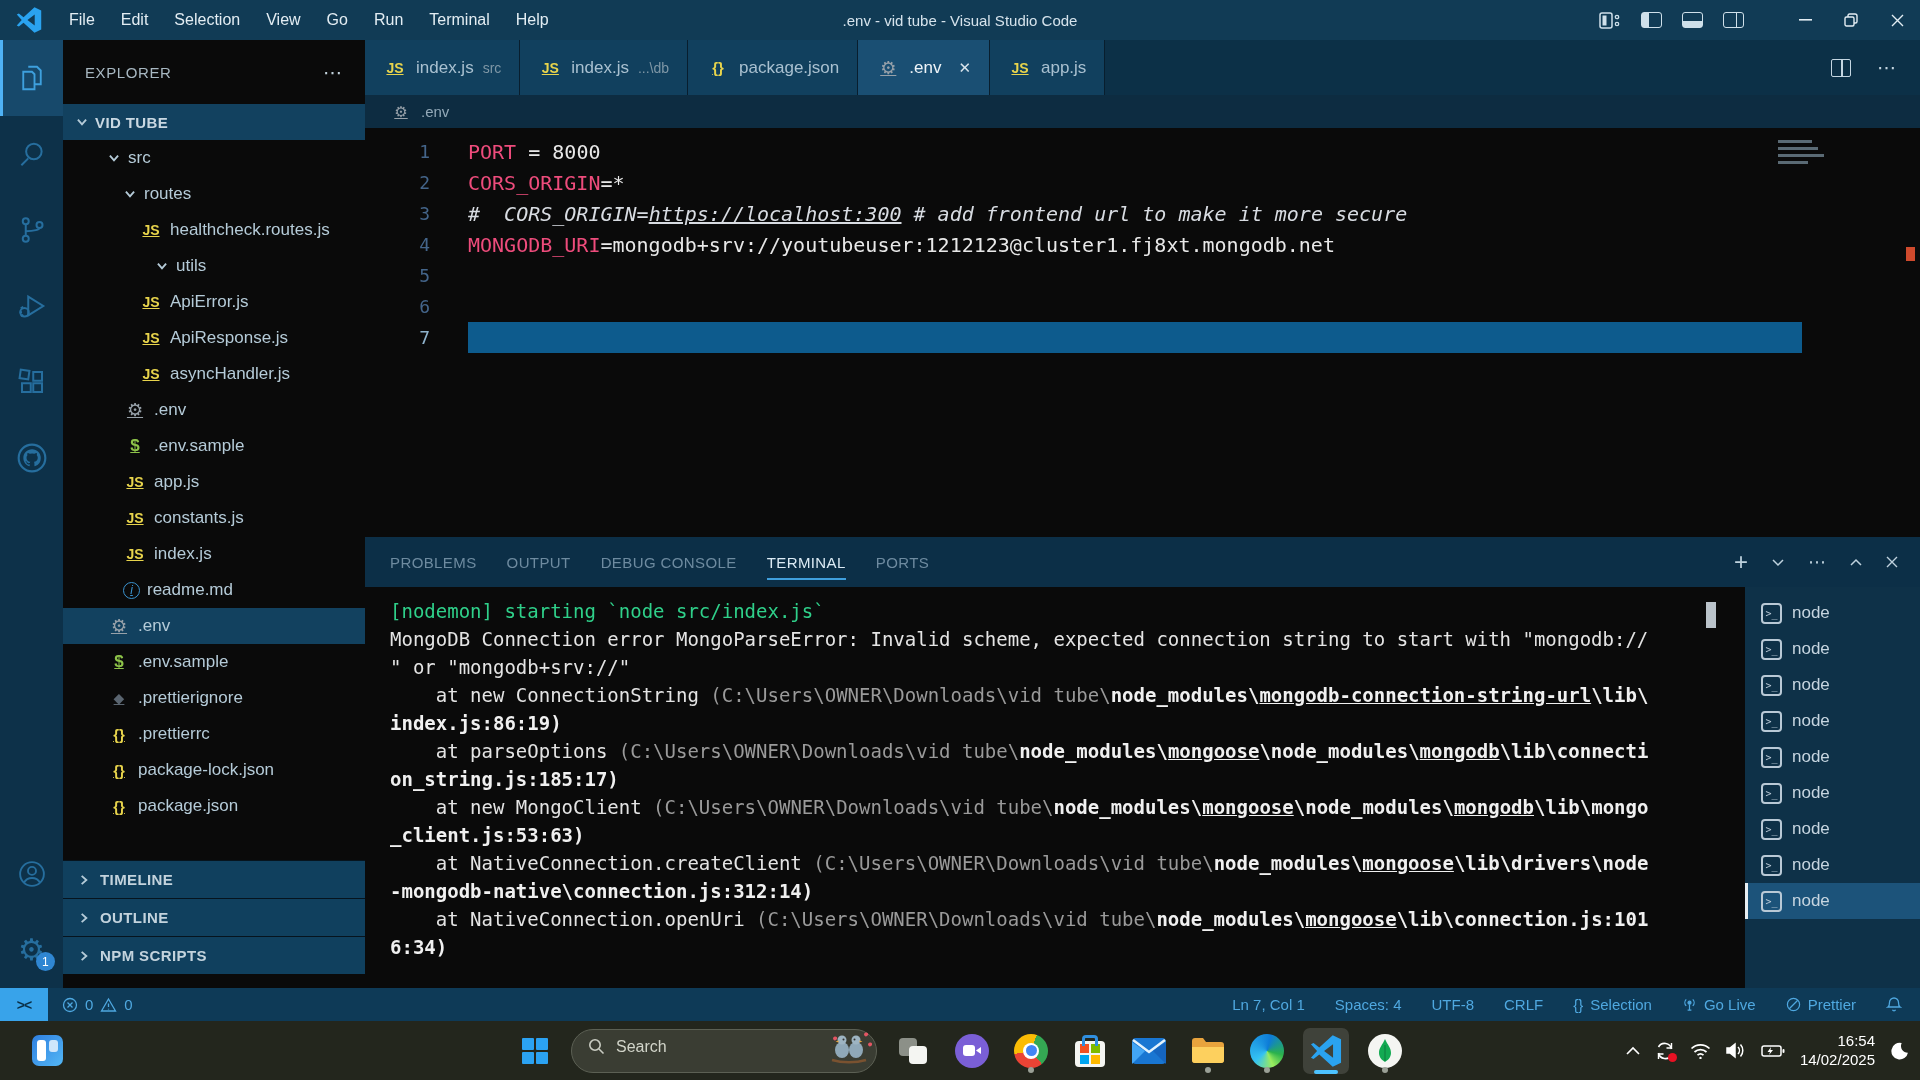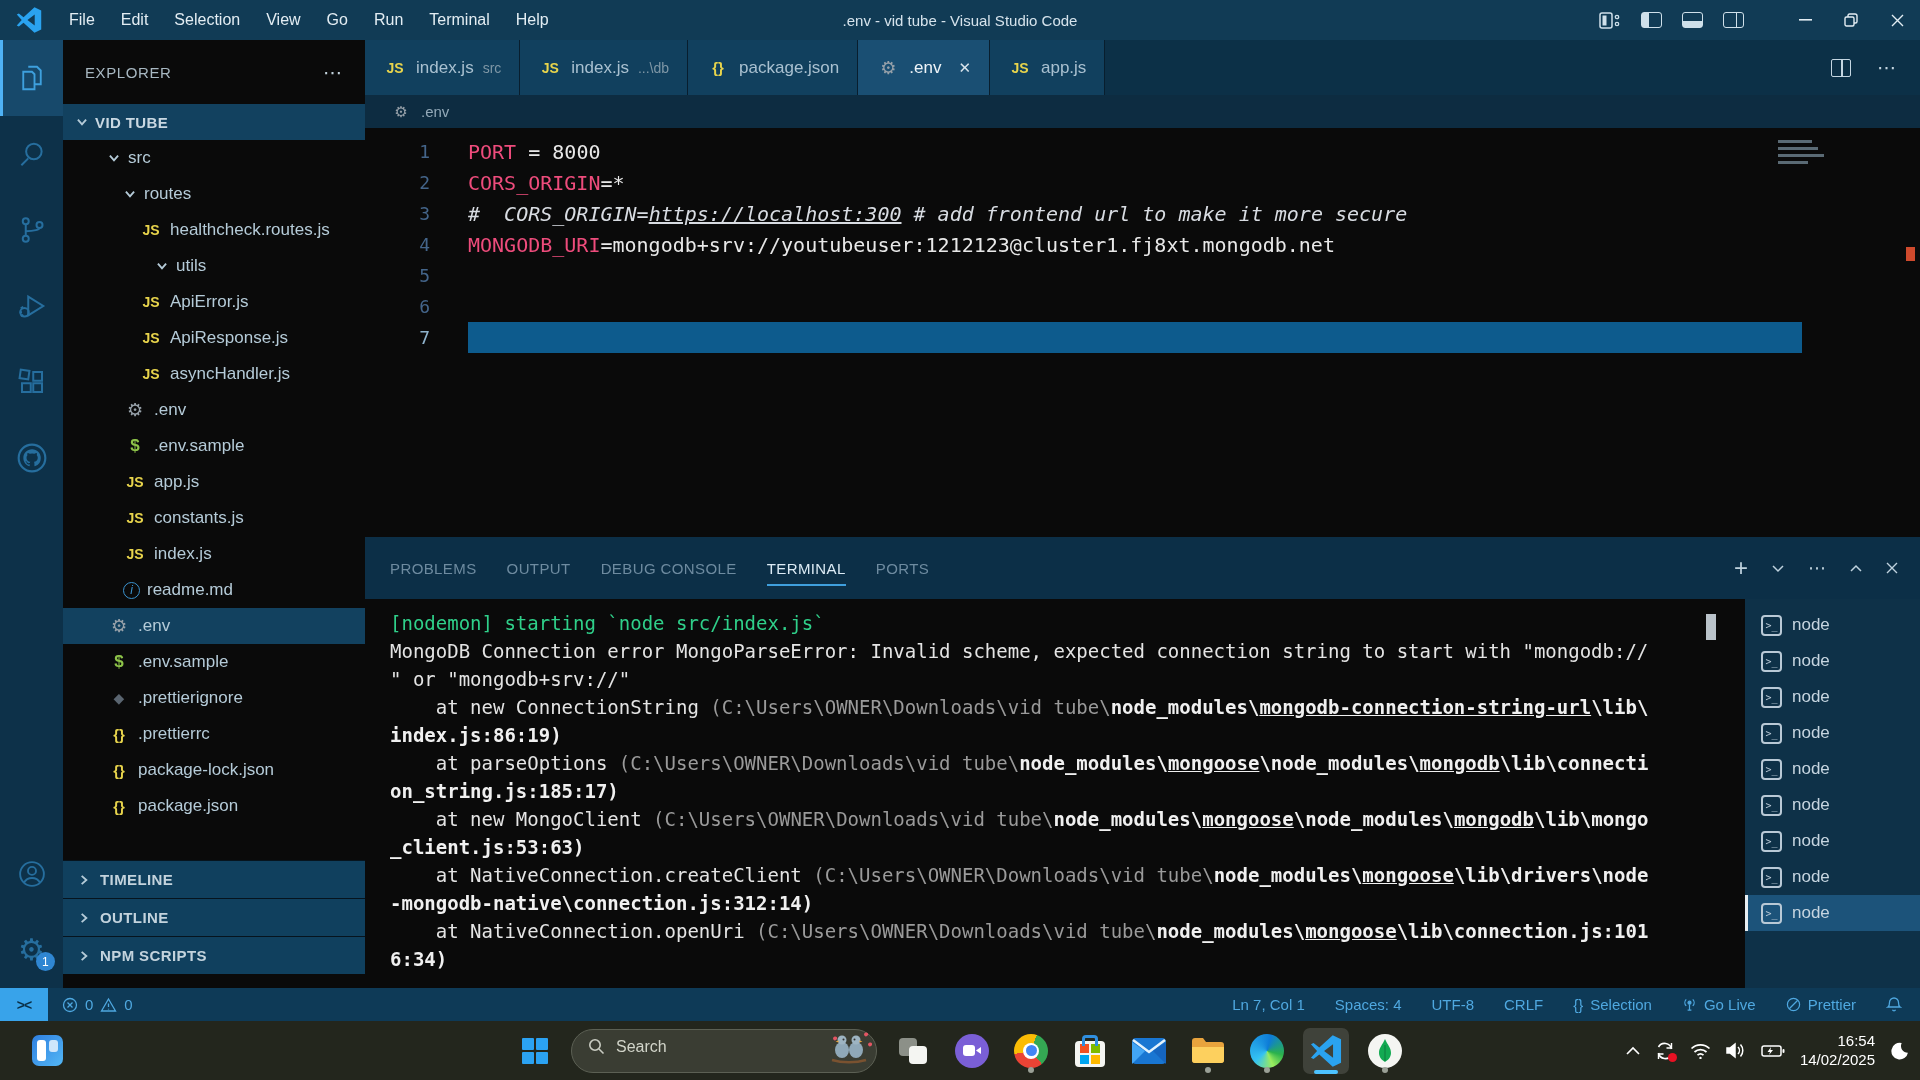--- a/index.html
+++ b/index.html
@@ -30,21 +30,21 @@
          font-size:12px;display:flex;align-items:center;justify-content:center;}
   
   .sidebar{width:302px;background:#0a0a0a;flex:none;position:relative;}
   .sb-header{height:64px;display:flex;align-items:center;padding:0 22px;color:#a8b8c2;font-size:15px;letter-spacing:.6px;}
   .sb-header .ell{margin-left:auto;font-size:19px;color:#c3d3dd;letter-spacing:1px;}
   .root-row{height:36px;background:#12415f;display:flex;align-items:center;padding-left:12px;gap:6px;
             font-weight:bold;font-size:15px;color:#c9d8e2;letter-spacing:.4px;}
   .tree-row{height:36px;display:flex;align-items:center;color:#b5cbd8;font-size:17px;gap:7px;box-sizing:border-box;}
   .tree-row.selected{background:#12415f;}
   .chev{display:flex;align-items:center;color:#b5cbd8;flex:none;}
-  .fi{width:24px;display:inline-flex;justify-content:center;align-items:center;flex:none;}
+  .fi{width:24px;display:inline-flex;justify-content:center;align-items:center;flex:none;text-decoration:underline;}
   .fi-js{color:#e8d44c;font-weight:bold;font-size:14px;}
   .fi-braces{color:#e8d44c;font-weight:bold;font-size:15px;}
   .fi-dollar{color:#8dc349;font-weight:bold;font-size:17px;}
   .fi-gear{color:#97a1a9;font-size:18px;}
   .fi-info{width:17px;height:17px;border-radius:50%;border:1.5px solid #3b93cf;color:#3b93cf;font-size:12px;font-style:italic;
            display:inline-flex;align-items:center;justify-content:center;box-sizing:border-box;}
   .fi-prettier{color:#5a6570;font-size:14px;}
   .sb-bottom{position:absolute;left:0;right:0;bottom:14px;}
   .section-row{height:37px;background:#10405e;border-top:1px solid #06141e;display:flex;align-items:center;gap:9px;
                padding-left:14px;color:#c3d3dd;font-size:15px;font-weight:bold;letter-spacing:.4px;}
@@ -69,21 +69,21 @@
   .seg-key{color:#ee4c7c;}
   .seg-plain{color:#e8e8e8;}
   .seg-comment{font-style:italic;color:#d8dce2;}
   .seg-comment-link{font-style:italic;color:#d8dce2;text-decoration:underline;}
   .code-row.current::before{content:"";position:absolute;left:103px;right:118px;top:0;bottom:0;background:#0d5b8d;}
   .minimap{position:absolute;top:12px;right:96px;display:flex;flex-direction:column;gap:4px;}
   .minimap i{display:block;height:3px;background:#5a6a74;}
   .ruler-mark{position:absolute;right:5px;top:119px;width:9px;height:14px;background:#cf4a2d;}
   
   .panel{flex:1;display:flex;flex-direction:column;background:#0a0a0a;min-height:0;}
-  .panel-header{height:62px;background:#0c2f47;display:flex;align-items:center;padding-left:25px;flex:none;}
+  .panel-header{height:50px;background:#0c2f47;display:flex;align-items:center;padding-left:25px;flex:none;}
   .p-tab{margin-right:30px;font-size:15px;color:#6e8ba0;letter-spacing:.4px;height:50px;display:flex;align-items:center;position:relative;}
   .p-tab.active{color:#dcebf5;}
   .p-tab.active::after{content:"";position:absolute;left:0;right:0;bottom:7px;height:2px;background:#3f9fdd;}
   .panel-actions{margin-left:auto;display:flex;gap:24px;align-items:center;color:#bfd2de;padding-right:22px;font-size:18px;}
   .panel-body{flex:1;display:flex;min-height:0;}
   .terminal{flex:1;padding:10px 0 16px 25px;font-family:"DejaVu Sans Mono",monospace;font-size:19px;line-height:28px;
             position:relative;background:#0a0a0a;min-width:0;}
   .t-line{white-space:pre;height:28px;}
   .tg{color:#2fd08a;}
   .tw{color:#e4e4e4;}

